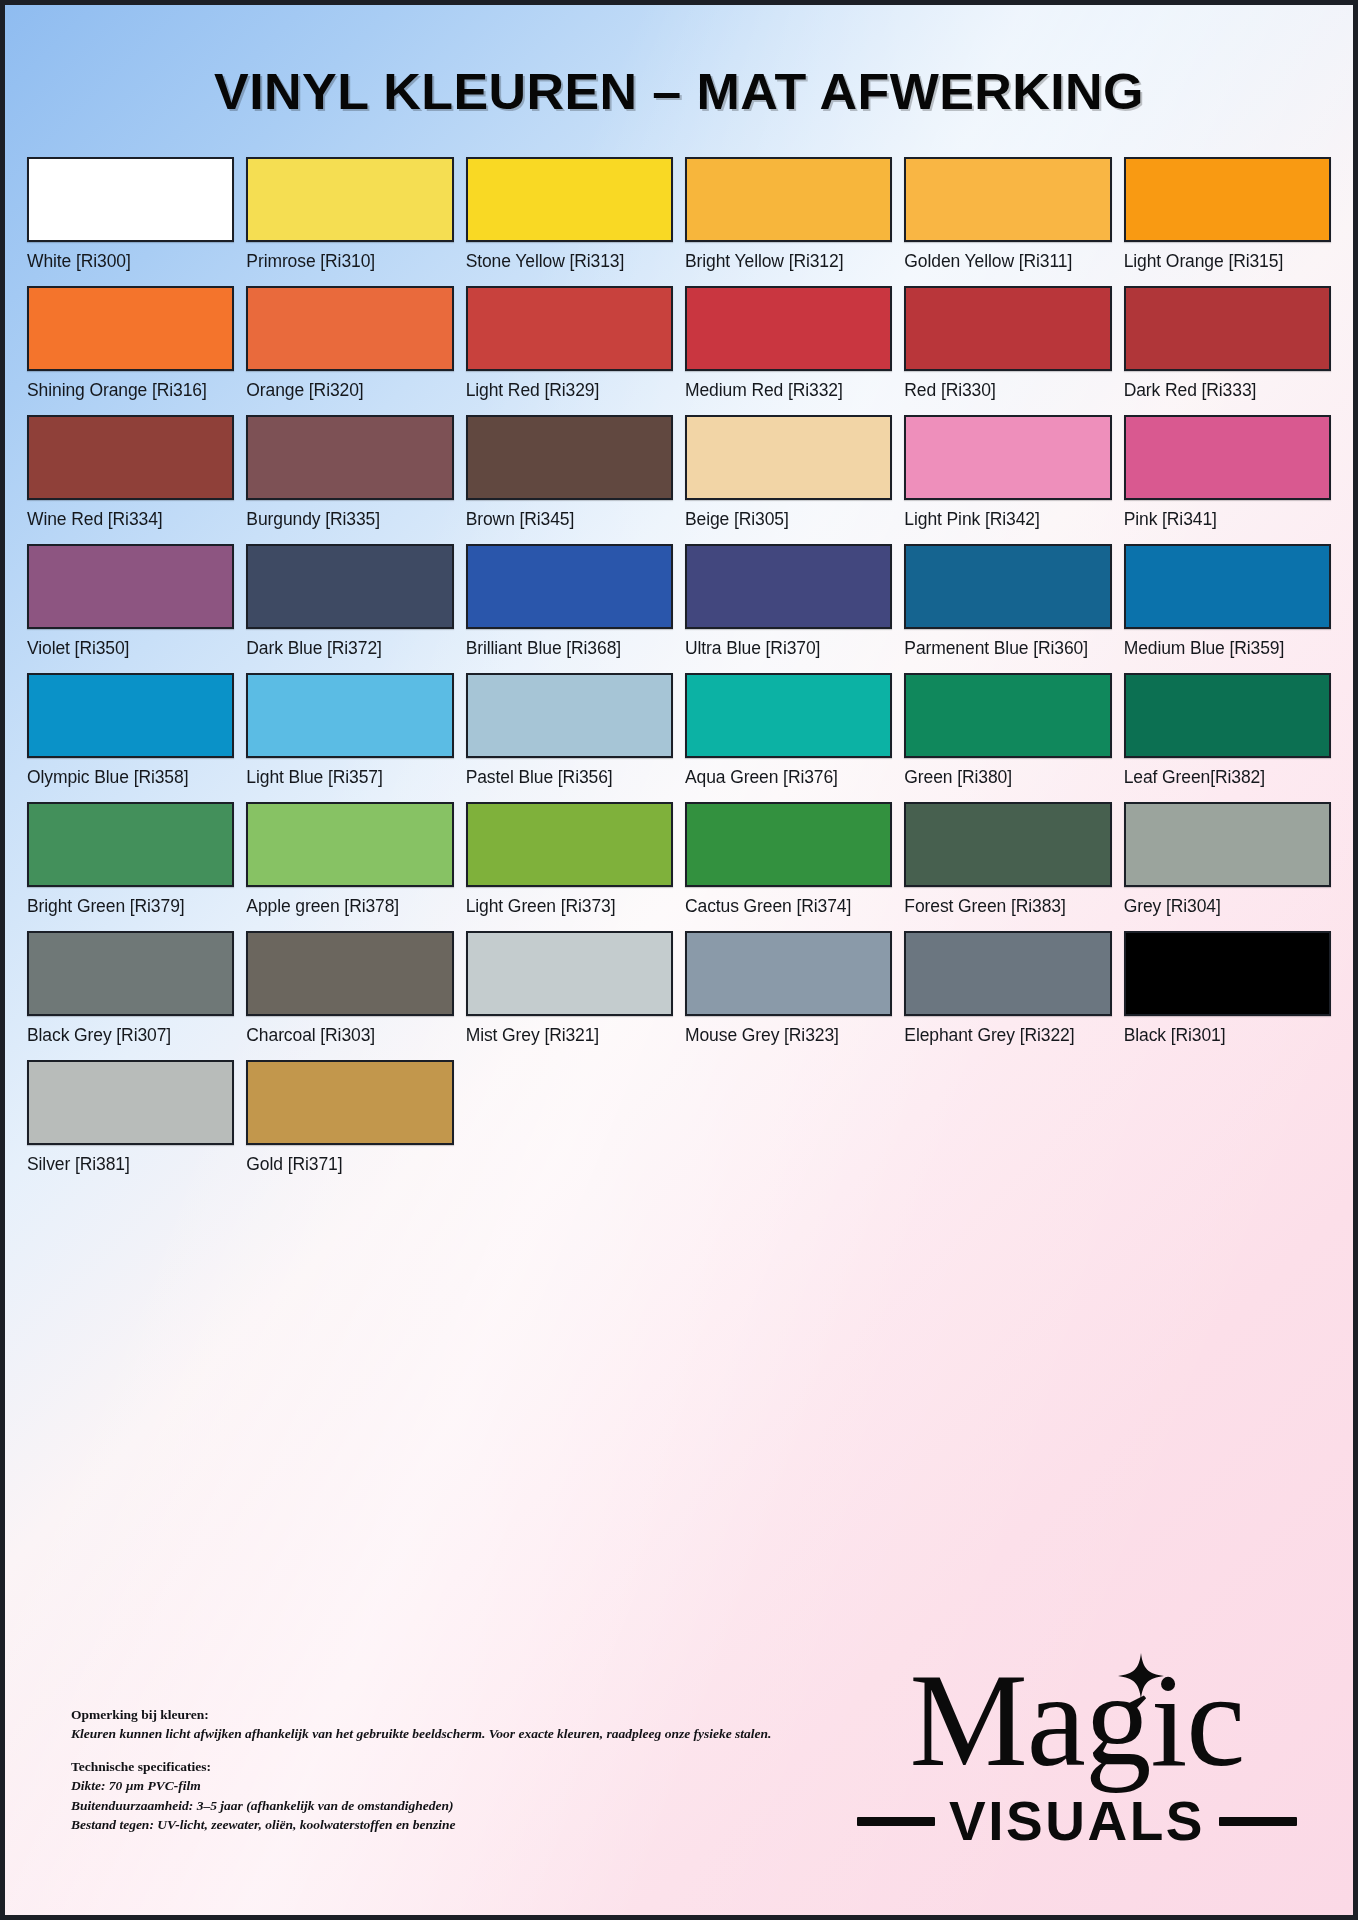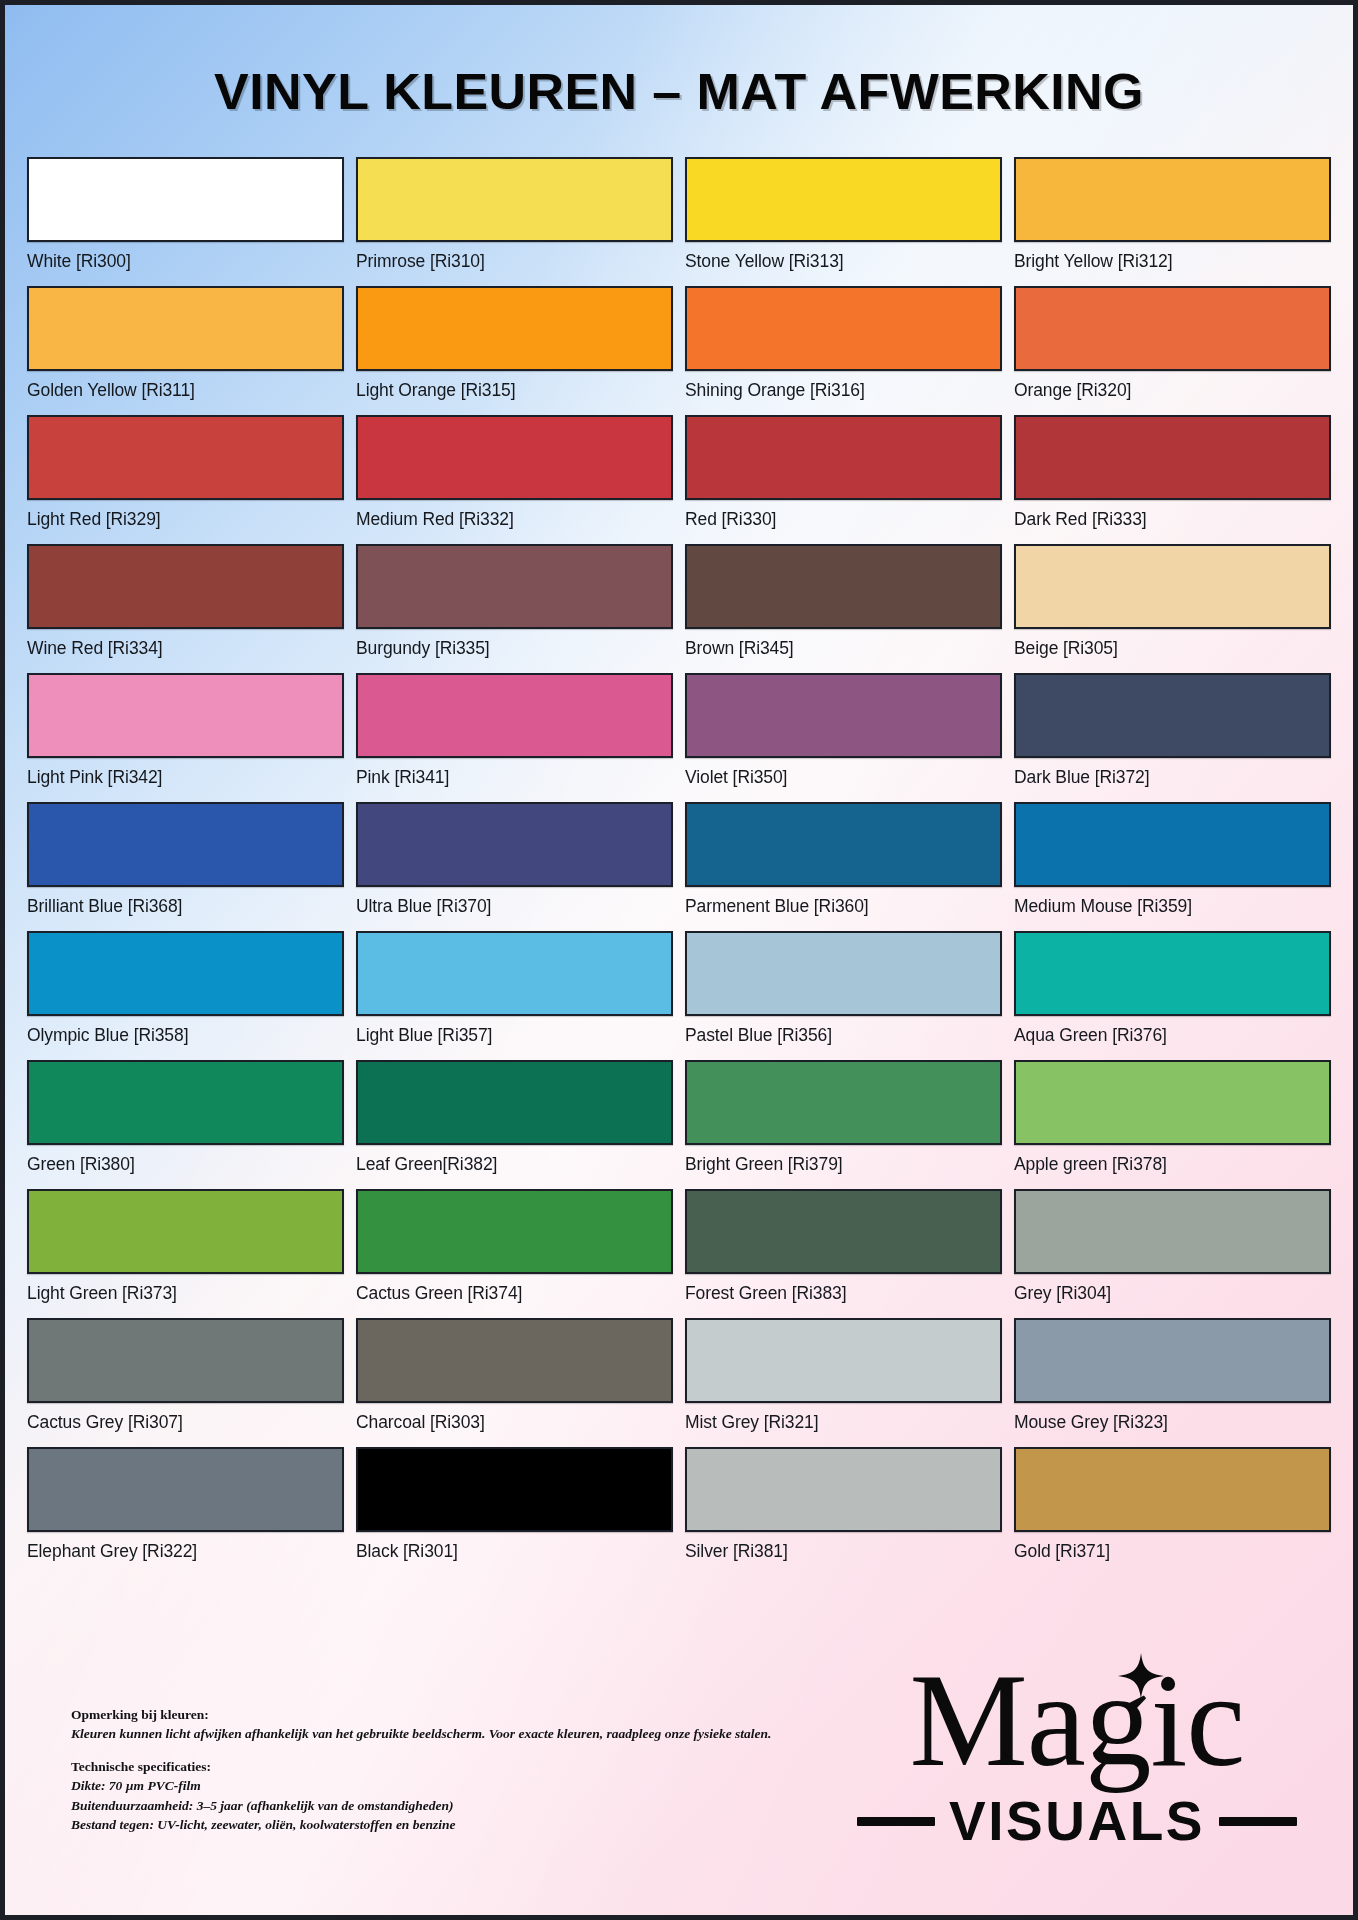--- a/index.html
+++ b/index.html
@@ -47,21 +47,21 @@
     color: #070707;
     text-shadow: 2px 2px 0 rgba(0,0,0,0.22);
     transform: scaleX(1.04);
   }
 
   #grid {
     position: relative;
     margin: 0;
     padding: 36px 22px 0 22px;
     display: grid;
-    grid-template-columns: repeat(4, 1fr);
+    grid-template-columns: repeat(6, 1fr);
     column-gap: 12px;
     row-gap: 0px;
   }
   .swatch-cell {
     padding: 0 0 17px 0;
     height: 129px;
     box-sizing: border-box;
   }
   .chip {
     height: 85px;
@@ -237,21 +237,21 @@
       <div class="swatch-cell">
         <div class="chip" style="background: rgb(66, 71, 126);"></div>
         <div class="chip-label">Ultra Blue [Ri370]</div>
       </div>
       <div class="swatch-cell">
         <div class="chip" style="background: rgb(21, 100, 144);"></div>
         <div class="chip-label">Parmenent Blue [Ri360]</div>
       </div>
       <div class="swatch-cell">
         <div class="chip" style="background: rgb(11, 114, 171);"></div>
-        <div class="chip-label">Medium Mouse [Ri359]</div>
+        <div class="chip-label">Medium Blue [Ri359]</div>
       </div>
       <div class="swatch-cell">
         <div class="chip" style="background: rgb(10, 146, 200);"></div>
         <div class="chip-label">Olympic Blue [Ri358]</div>
       </div>
       <div class="swatch-cell">
         <div class="chip" style="background: rgb(91, 188, 228);"></div>
         <div class="chip-label">Light Blue [Ri357]</div>
       </div>
       <div class="swatch-cell">
@@ -289,21 +289,21 @@
       <div class="swatch-cell">
         <div class="chip" style="background: rgb(71, 96, 79);"></div>
         <div class="chip-label">Forest Green [Ri383]</div>
       </div>
       <div class="swatch-cell">
         <div class="chip" style="background: rgb(155, 164, 157);"></div>
         <div class="chip-label">Grey [Ri304]</div>
       </div>
       <div class="swatch-cell">
         <div class="chip" style="background: rgb(111, 120, 119);"></div>
-        <div class="chip-label">Cactus Grey [Ri307]</div>
+        <div class="chip-label">Black Grey [Ri307]</div>
       </div>
       <div class="swatch-cell">
         <div class="chip" style="background: rgb(107, 102, 94);"></div>
         <div class="chip-label">Charcoal [Ri303]</div>
       </div>
       <div class="swatch-cell">
         <div class="chip" style="background: rgb(196, 204, 206);"></div>
         <div class="chip-label">Mist Grey [Ri321]</div>
       </div>
       <div class="swatch-cell">

